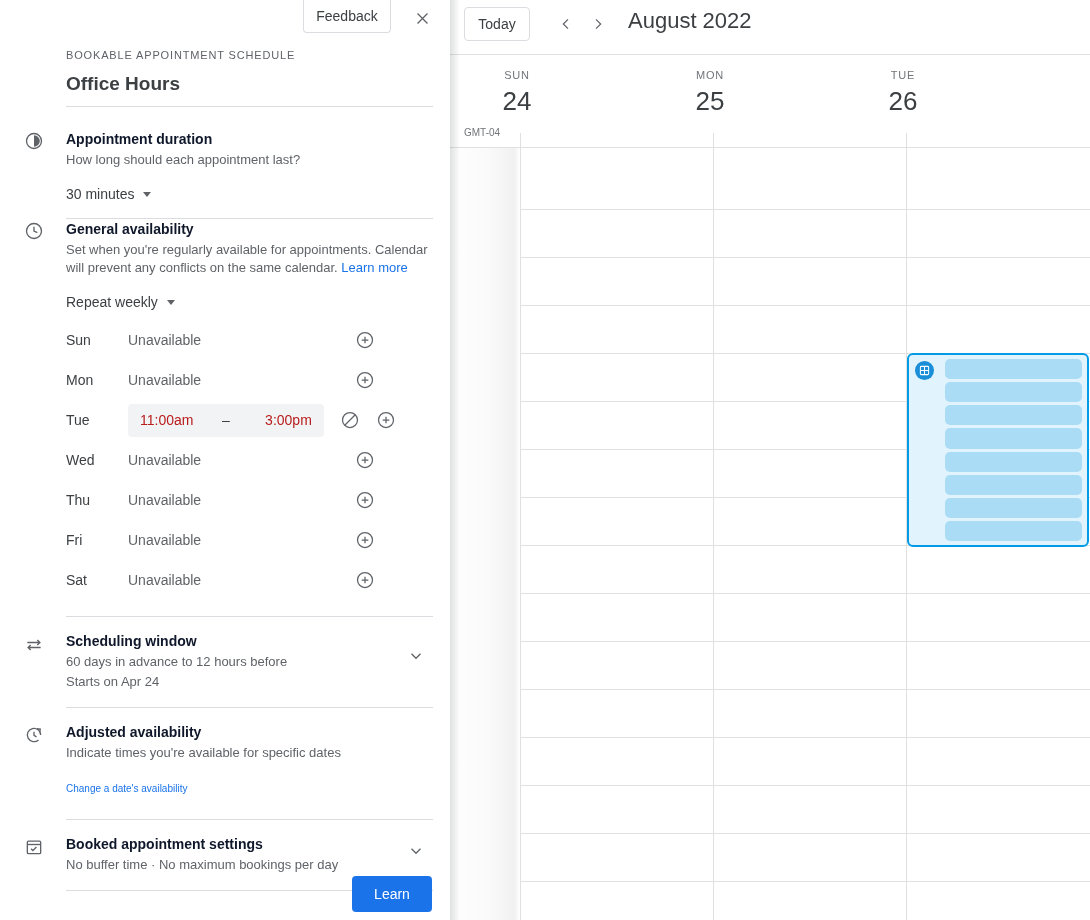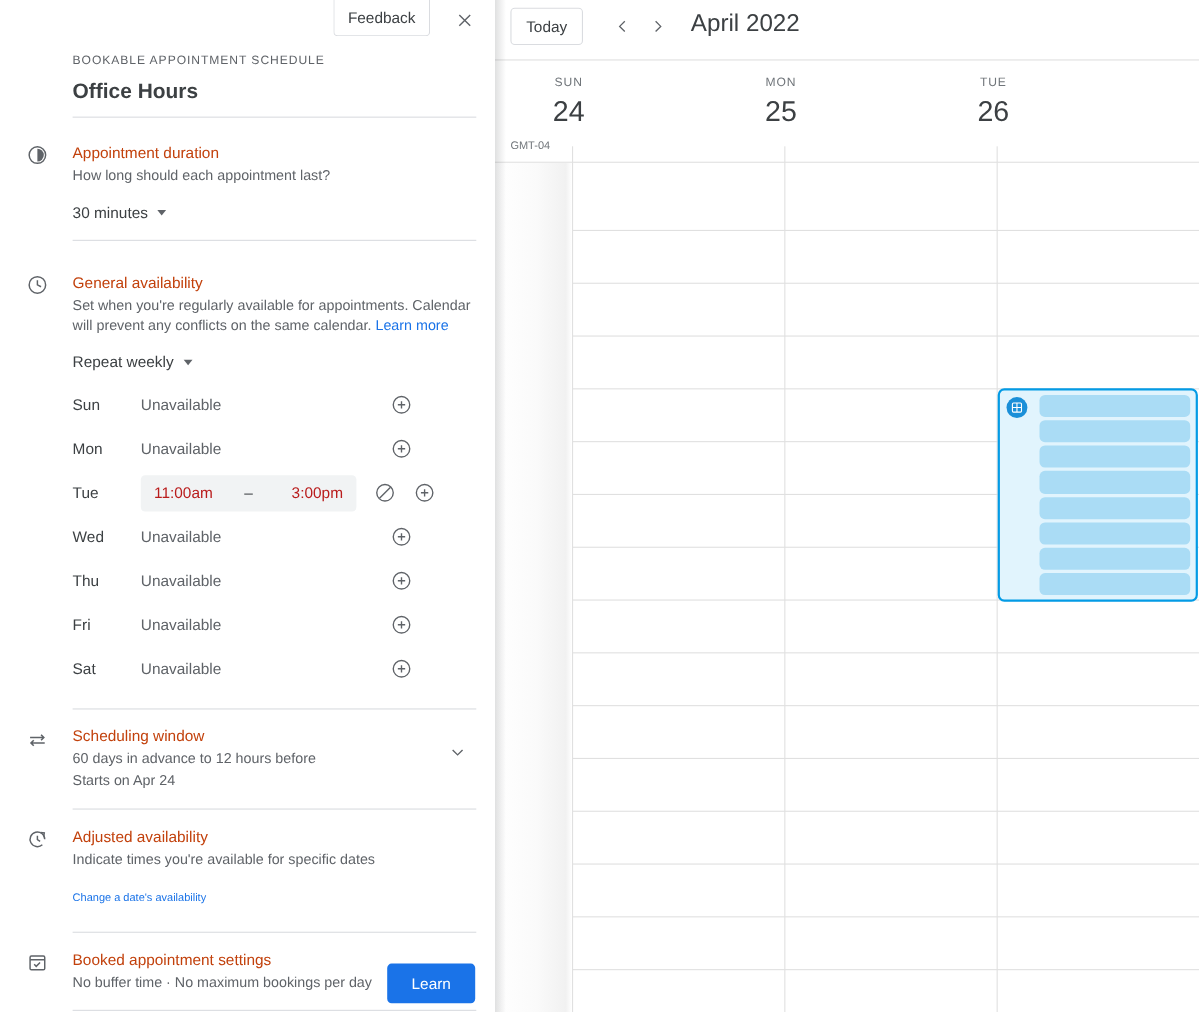--- a/index.html
+++ b/index.html
@@ -66,21 +66,21 @@
   }
 
   
   .section { position: relative; }
   .sec-icon {
     position: absolute; left: 24px; width: 20px; height: 20px;
     color: #5f6368;
   }
   .sec-inner { margin-left: 66px; width: 367px; }
   .sec-title {
-    font-size: 14px; color: #c2410c; font-weight: 400; line-height: 20px;
+    font-size: 14px; color: #0f172a; font-weight: 700; line-height: 20px;
   }
   .sec-sub {
     font-size: 13px; color: #5f6368; line-height: 18px; margin-top: 2px;
   }
   .link { color: #1a73e8; text-decoration: none; cursor: pointer; }
   .hr { margin-left: 66px; width: 367px; height: 1px; background: #dadce0; }
 
   .dropdown {
     display: inline-flex; align-items: center; gap: 9px;
     font-size: 14px; color: #3c4043; cursor: pointer;
@@ -262,21 +262,21 @@
           <div class="dropdown">
             <span>30 minutes</span>
             <span class="caret"></span>
           </div>
           <div style="height:15px;"></div>
         </div>
       </div>
 
       <div class="hr"></div>
 
-      <div class="section" style="margin-top:28px;">
+      <div class="section" style="margin-top:0;">
         <div class="sec-icon" style="top:2px;">
           <svg width="20" height="20" viewBox="0 0 24 24" fill="none" stroke="#5f6368" stroke-width="1.6">
             <circle cx="12" cy="12" r="9"></circle>
               <path d="M12 7 L12 12 L16 14"></path>
           </svg>
         </div>
         <div class="sec-inner">
           <div class="sec-title">General availability</div>
           <div class="sec-sub">
             <span>Set when you're regularly available for appointments. Calendar will prevent any conflicts on the same calendar.</span>
@@ -459,21 +459,21 @@
       <div class="nav-arrow" style="left:102px;">
         <svg width="16" height="16" viewBox="0 0 24 24" fill="none" stroke="#5f6368" stroke-width="1.8">
             <path d="M15 5l-7 7 7 7"></path>
           </svg>
       </div>
       <div class="nav-arrow" style="left:134px;">
         <svg width="16" height="16" viewBox="0 0 24 24" fill="none" stroke="#5f6368" stroke-width="1.8">
             <path d="M9 5l7 7-7 7"></path>
           </svg>
       </div>
-      <div class="cal-month">April 2022</div>
+      <div class="cal-month">August 2022</div>
     </div>
 
     <div class="cal-head">
       <div class="gmt">GMT-04</div>
 
       <div class="dayhead" style="left:-13px;">
         <div class="dow">SUN</div>
         <div class="dnum">24</div>
       </div>
       <div class="dayhead" style="left:180px;">

